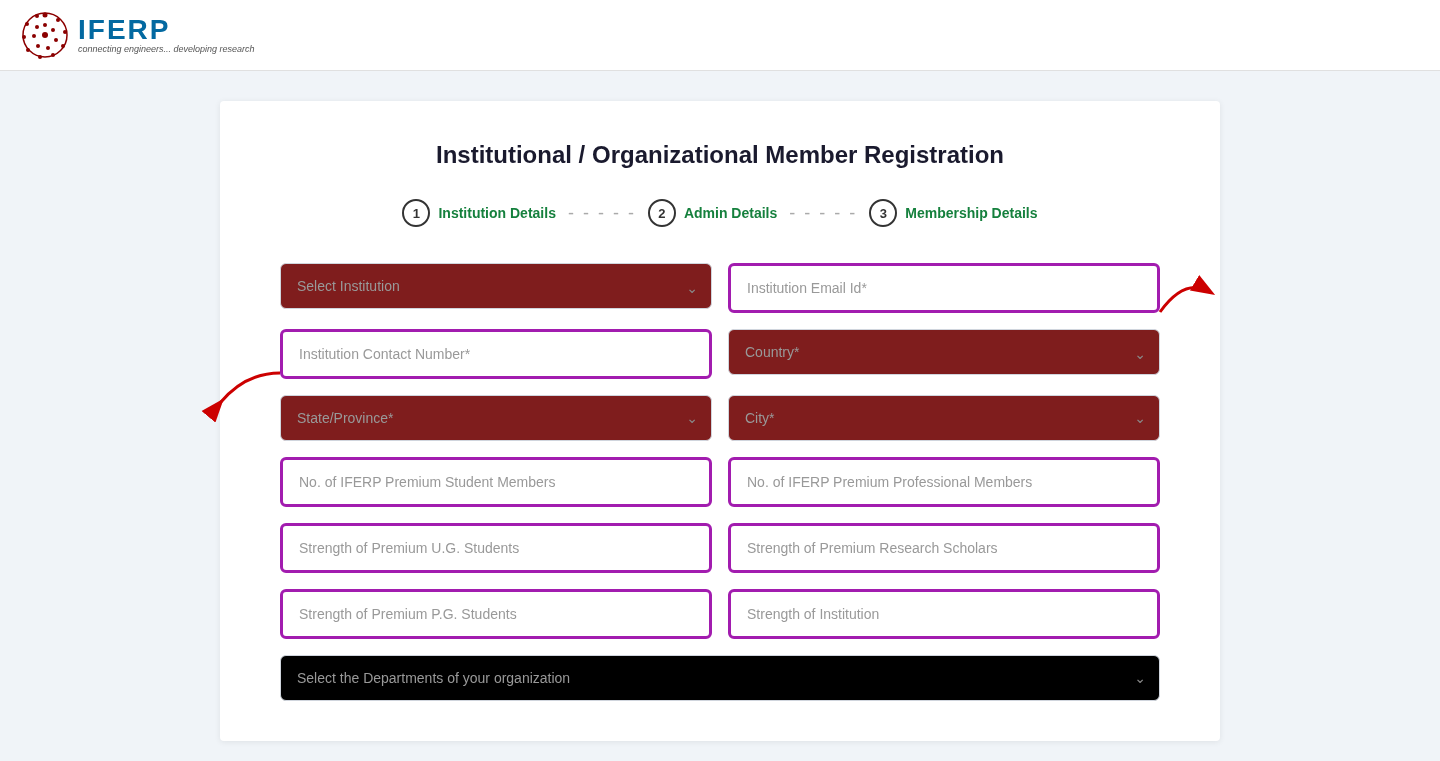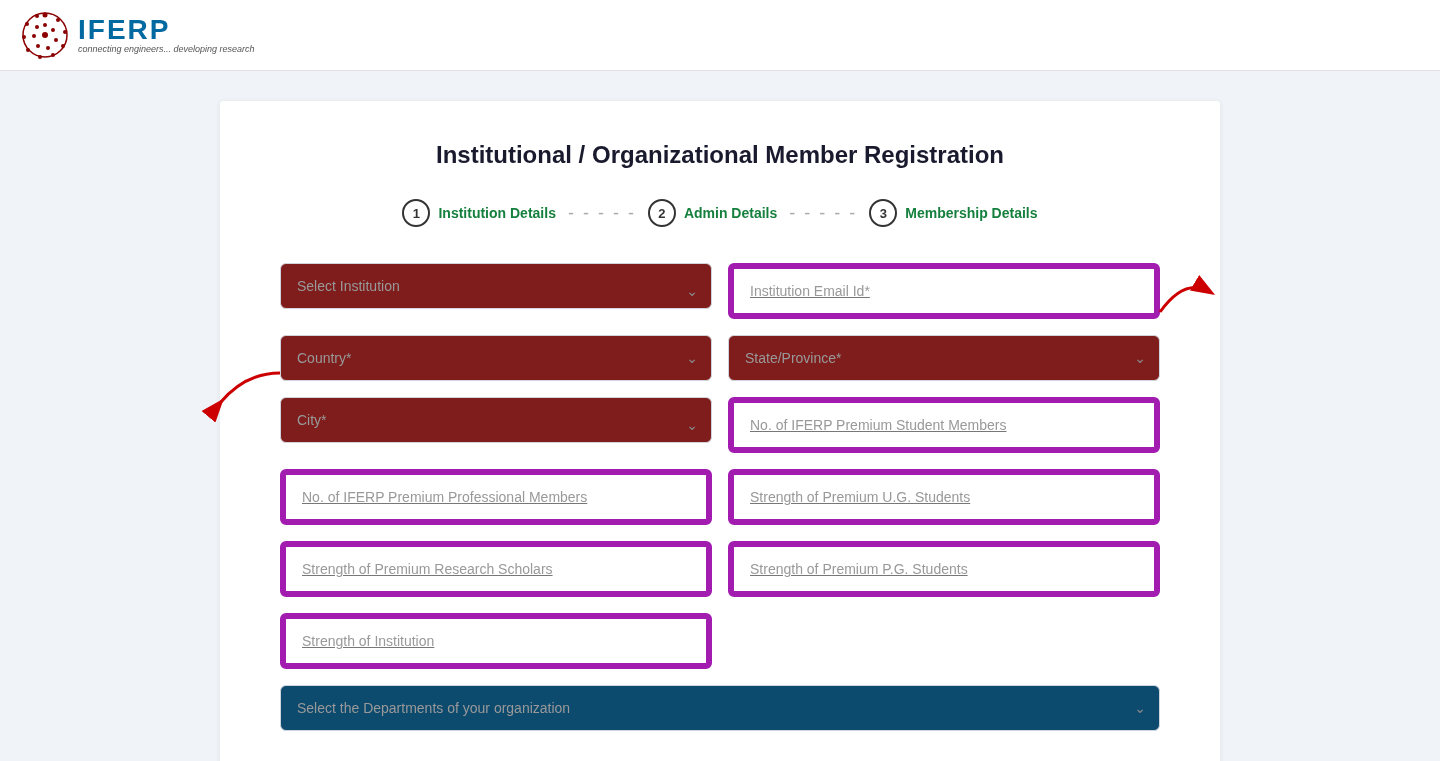--- a/index.html
+++ b/index.html
@@ -115,28 +115,27 @@
     .form-grid {
       display: grid;
       grid-template-columns: 1fr 1fr;
       gap: 16px;
       position: relative;
     }
 
     .form-input {
       width: 100%;
       padding: 14px 16px;
-      border: 6px solid #a21caf;
+      border: 3px solid #a21caf;
       border-radius: 6px;
       font-size: 14px;
       color: #777;
       outline: none;
       background: #fff;
       appearance: none;
-      text-decoration: underline;
     }
 
     .form-input::placeholder {
       color: #999;
     }
 
     .select-wrapper {
       position: relative;
     }
     .select-wrapper select {
@@ -249,20 +248,23 @@
         <select>
           <option value="">Select Institution</option>
         </select>
         <span class="chevron">⌄</span>
       </div>
 
       <div>
         <input type="text" class="form-input" placeholder="Institution Email Id*" style="">
       </div>
 
+      <div>
+        <input type="text" class="form-input" placeholder="Institution Contact Number*" style="">
+      </div>
 
       <div class="select-wrapper">
         <select>
           <option value="">Country*</option>
         </select>
         <span class="chevron">⌄</span>
       </div>
 
       <div class="select-wrapper">
         <select>
@@ -296,21 +298,21 @@
 
       <div>
         <input type="text" class="form-input" placeholder="Strength of Premium P.G. Students" style="">
       </div>
 
       <div>
         <input type="text" class="form-input" placeholder="Strength of Institution" style="">
       </div>
 
       <div class="select-wrapper" style="grid-column: 1 / -1;">
-        <select style="background:#0c4a6e;">
+        <select style="background:#000000;">
           <option value="">Select the Departments of your organization</option>
         </select>
         <span class="chevron">⌄</span>
       </div>
 
     </div>
   </div>
 </div>
 
 </body></html>

